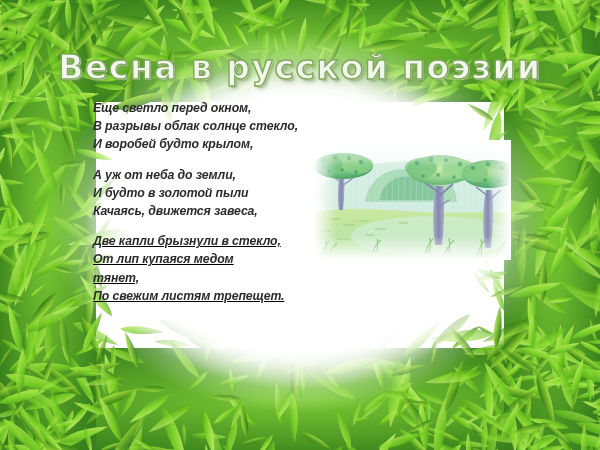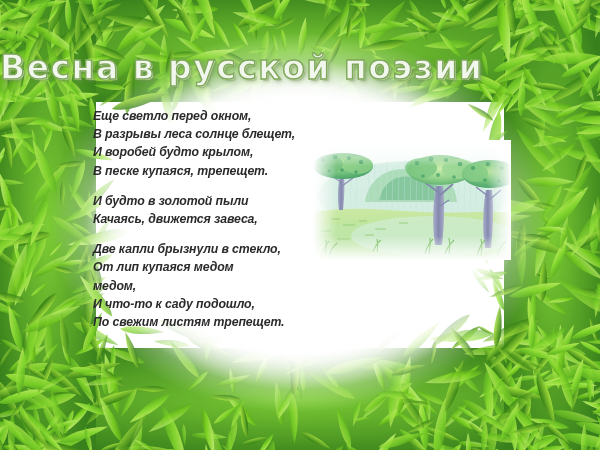--- a/index.html
+++ b/index.html
@@ -51,43 +51,44 @@
          rgba(255,255,255,0.30) 87%,
          rgba(255,255,255,0) 100%);
   }
 
   
   .title {
     position: absolute;
     left: 0; right: 0;
     top: 48px;
     z-index: 9;
+    text-align: center;
     font-family: "DejaVu Sans", sans-serif;
     font-size: 33px;
     font-weight: bold;
     letter-spacing: 1.5px;
     color: #f2f7ee;
     -webkit-text-stroke: 1.4px #7fa85a;
     text-shadow:
        1px 1px 0 #c8dbb4,
        2px 2px 2px rgba(120,150,95,0.55),
        3px 3px 5px rgba(110,140,90,0.35);
     white-space: nowrap;
   }
 
   
   .poem {
     position: absolute;
     left: 93px;
-    top: 107px;
+    top: 99px;
     z-index: 9;
     width: 225px;
   }
   .stanza { margin: 0 0 12px 0; }
-  .stanza:last-child { margin-bottom: 12px; }
+  .stanza:last-child { margin-bottom: 12px; text-decoration: underline; }
   .line {
     font-family: "Liberation Sans", sans-serif;
     font-size: 12.3px;
     font-weight: bold;
     font-style: italic;
     color: #2b2b2b;
     line-height: 18.2px;
     white-space: nowrap;
     letter-spacing: -0.1px;
   }
@@ -984,35 +985,34 @@
 
   <div class="page-white"></div>
   <div class="leaf-mask"></div>
 
   <div class="title">Весна в русской поэзии</div>
 
   <div class="poem">
 
     <div class="stanza">
       <div class="line">Еще светло перед окном,</div>
-      <div class="line">В разрывы леса солнце блещет,</div>
+      <div class="line">В разрывы облак солнце стекло,</div>
       <div class="line">И воробей будто крылом,</div>
-      <div class="line">В песке купаяся, трепещет.</div>
     </div>
 
     <div class="stanza">
+      <div class="line">А уж от неба до земли,</div>
       <div class="line">И будто в золотой пыли</div>
       <div class="line">Качаясь, движется завеса,</div>
     </div>
 
     <div class="stanza">
       <div class="line">Две капли брызнули в стекло,</div>
       <div class="line">От лип купаяся медом</div>
-      <div class="line">медом,</div>
-      <div class="line">И что-то к саду подошло,</div>
+      <div class="line">тянет,</div>
       <div class="line">По свежим листям трепещет.</div>
     </div>
 
   </div>
 
   <div class="illustration">
     <svg width="198" height="120" viewBox="0 0 198 120" xmlns="http://www.w3.org/2000/svg" aria-hidden="true">
       <defs>
         <linearGradient id="skyG" x1="0" y1="0" x2="0" y2="1">
           <stop offset="0%" stop-color="#ffffff"></stop>

